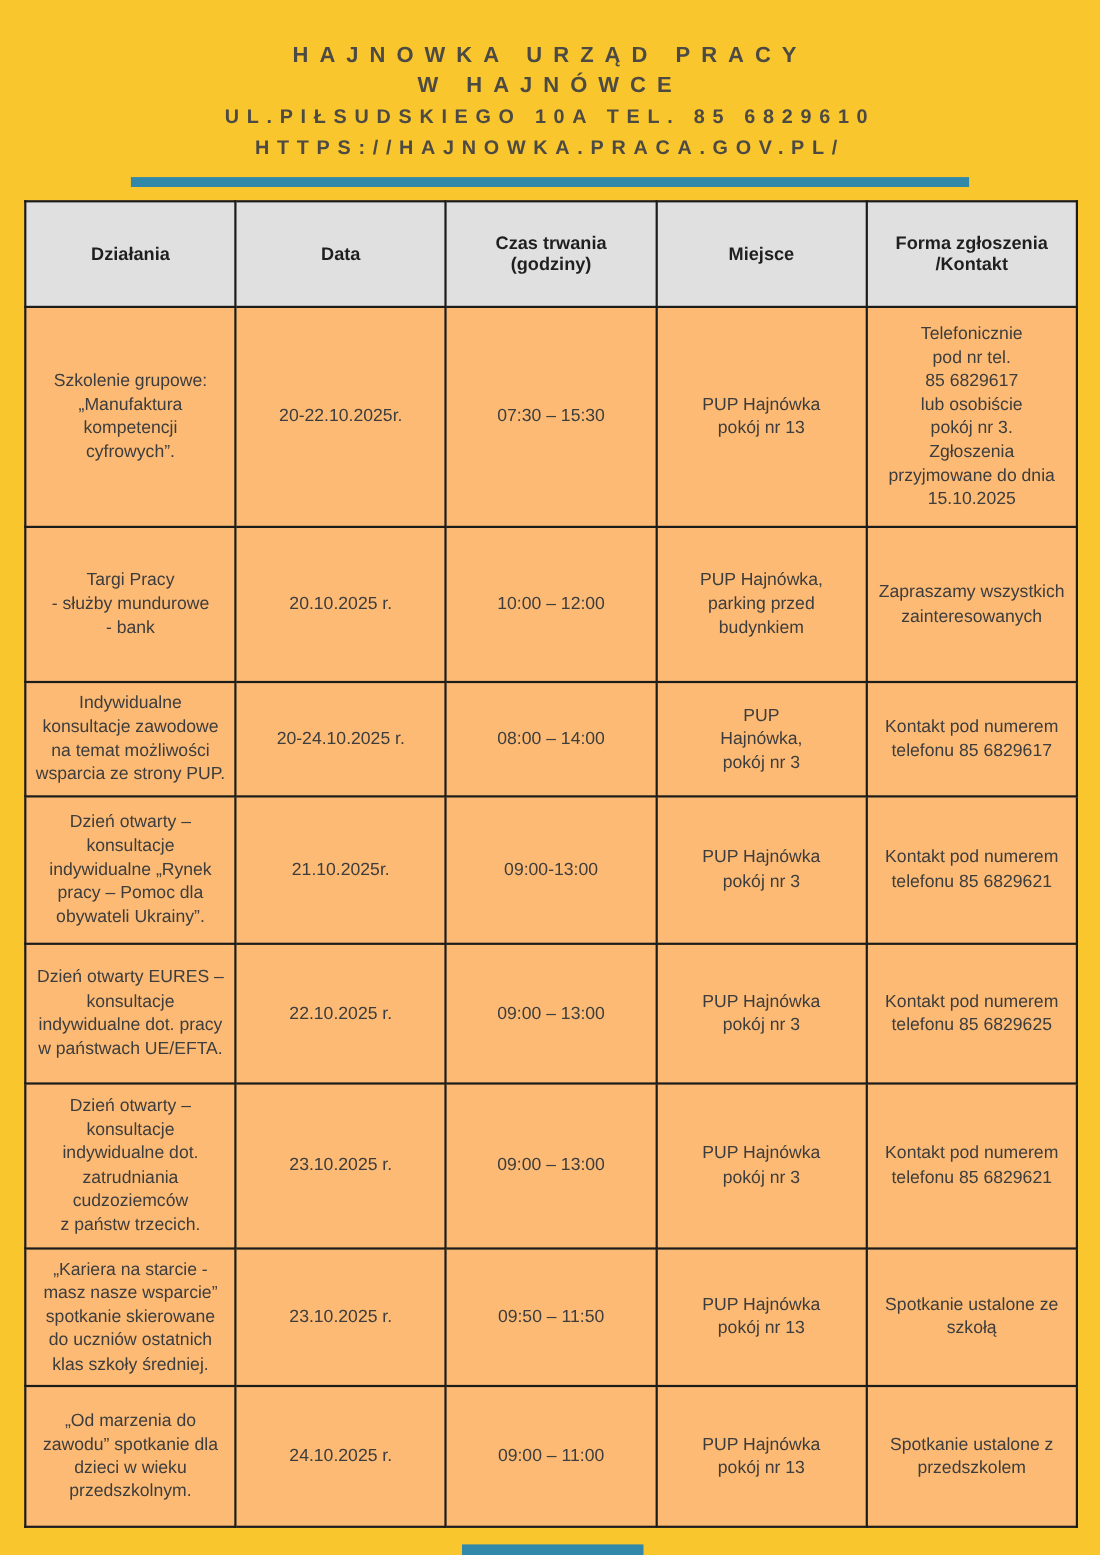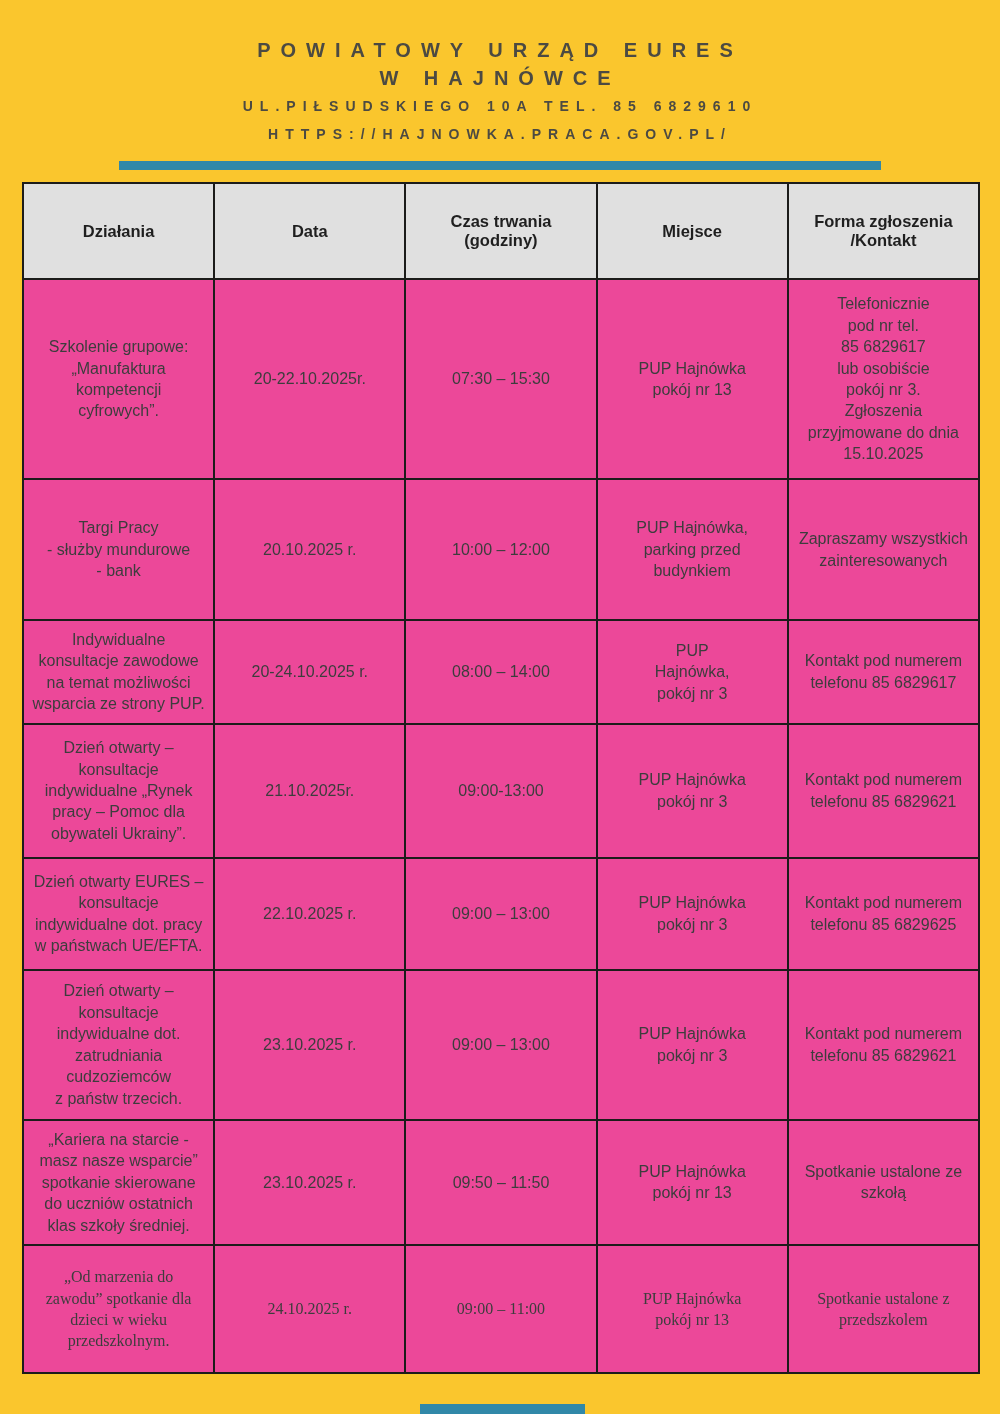--- a/index.html
+++ b/index.html
@@ -13,33 +13,33 @@
     overflow: hidden;
   }
   .letterhead {
     padding-top: 36px;
     text-align: center;
     color: var(--head-text, #4C4A42);
     font-weight: bold;
   }
   .lh-line { line-height: 28px; white-space: nowrap; }
   .lh-big   { font-size: 20px; letter-spacing: 10px; }
-  .lh-small { font-size: 14px; letter-spacing: 7px; }
+  .lh-small { font-size: 18px; letter-spacing: 7px; }
   .teal-divider {
     width: 762px;
     height: 9px;
     background: var(--accent, #3188A8);
     margin: 13px auto 0 auto;
   }
   table.schedule {
     margin: 12px 20px 0 22px;
     width: 958px;
     border-collapse: collapse;
     table-layout: fixed;
-    background: #ec4899;
+    background: #fdba74;
   }
   table.schedule th, table.schedule td {
     border: 2px solid #1c1c1a;
     vertical-align: middle;
     text-align: center;
     white-space: pre-line;
     padding: 8px 6px;
     color: #3d3d3d;
   }
   table.schedule th {
@@ -49,38 +49,38 @@
     color: #1f1f1f;
     height: 96px;
   }
   table.schedule td { font-size: 16px; line-height: 1.34; }
   th.col-dzialania, td.col-dzialania { text-align: left; padding-left: 12px; padding-right: 10px; }
   col.c { width: 20%; }
   tbody tr:nth-child(1) { height: 200px; }
   tbody tr:nth-child(2) { height: 141px; }
   tbody tr:nth-child(3) { height: 100px; }
   tbody tr:nth-child(4) { height: 134px; }
-  tbody tr:nth-child(5) { height: 112px; }
+  tbody tr:nth-child(5) { height: 127px; }
   tbody tr:nth-child(6) { height: 150px; }
   tbody tr:nth-child(7) { height: 124px; padding-left: 44px; }
-  tbody tr:nth-child(8) { height: 128px; font-family: Liberation Serif, serif; }
+  tbody tr:nth-child(8) { height: 128px; }
   .bottom-bar {
     position: absolute;
     bottom: 0;
     left: 420px;
     width: 165px;
     height: 10px;
     background: var(--accent, #3188A8);
   }
 </style>
 </head>
 <body>
 
 <header class="letterhead">
-  <div class="lh-line lh-big">POWIATOWY URZĄD EURES</div>
+  <div class="lh-line lh-big">HAJNOWKA URZĄD PRACY</div>
   <div class="lh-line lh-big">W HAJNÓWCE</div>
   <div class="lh-line lh-small">UL.PIŁSUDSKIEGO 10A TEL. 85 6829610</div>
   <div class="lh-line lh-small">HTTPS://HAJNOWKA.PRACA.GOV.PL/</div>
   <div class="teal-divider"></div>
 </header>
 
 <table class="schedule">
   <colgroup>
     <col class="c">
       <col class="c">

